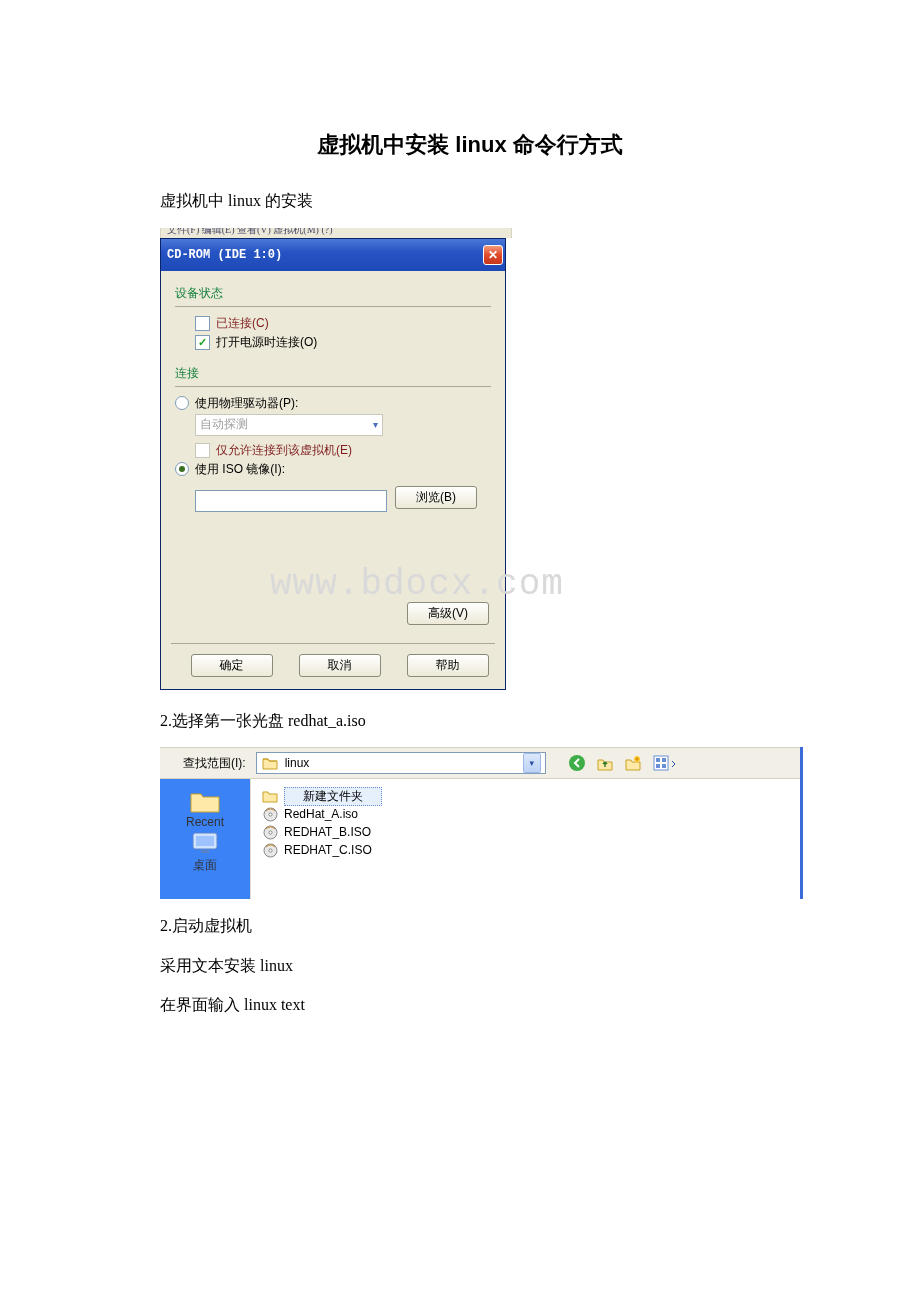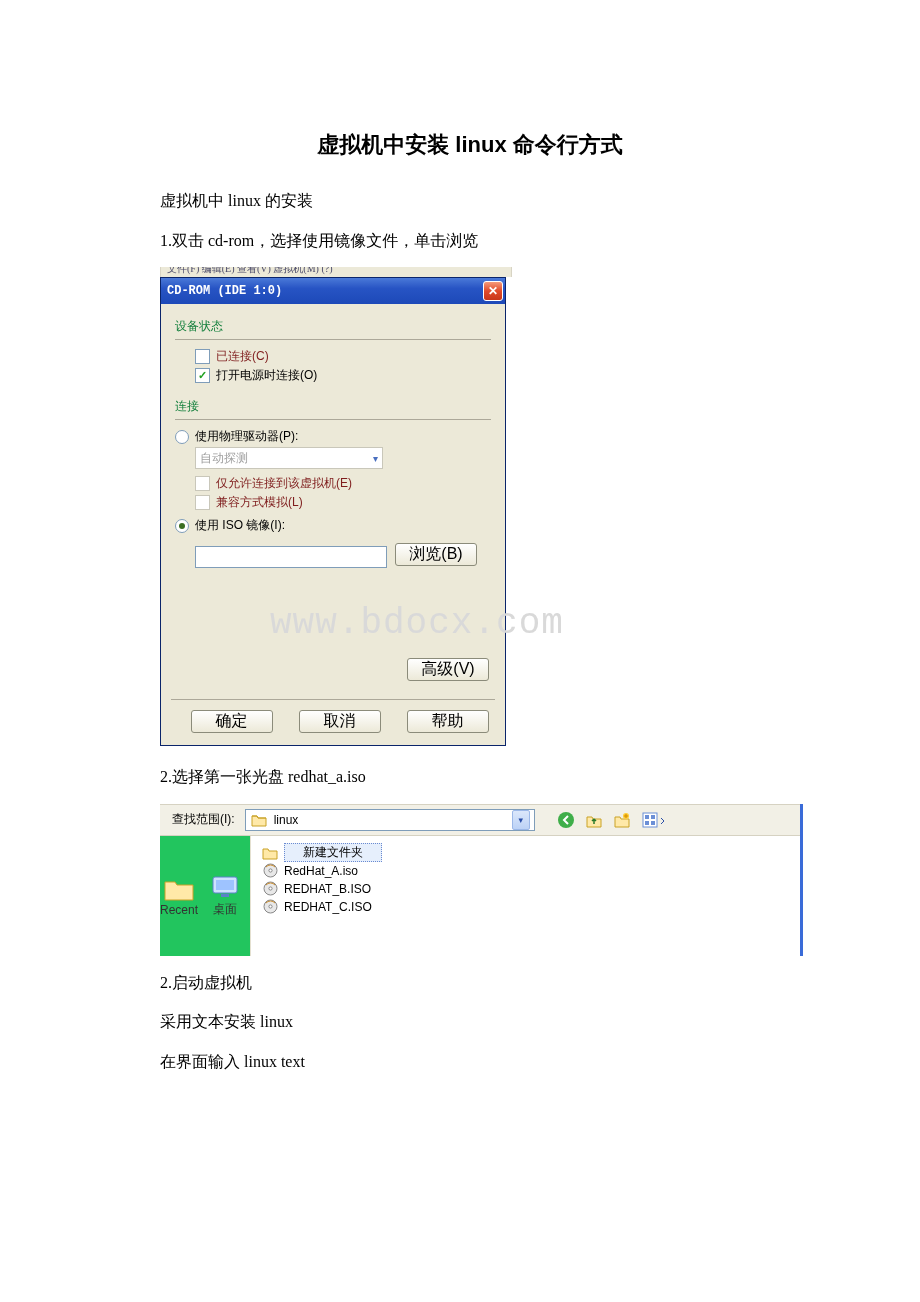--- a/index.html
+++ b/index.html
@@ -43,21 +43,21 @@
     line-height: 4px;
   }
   .dlg1 {
     width: 344px;
     border: 1px solid #0a246a;
     background: #ece9d8;
     font-family: Tahoma, "SimSun", sans-serif;
     font-size: 12px;
   }
   .dlg1-title {
-    height: 26px;
+    height: 32px;
     background: linear-gradient(#4a79d8, #2754c4 40%, #1d49b8);
     color: #fff;
     display: flex;
     align-items: center;
     padding: 0 2px 0 6px;
     font-family: "Courier New", monospace;
     font-weight: bold;
   }
   .dlg1-title .spacer { flex: 1; }
   .closebtn {
@@ -130,21 +130,21 @@
   .winbtn {
     display: inline-flex;
     align-items: center;
     justify-content: center;
     height: 21px;
     min-width: 60px;
     padding: 0 10px;
     background: linear-gradient(#fff, #ece9d8);
     border: 1px solid #8b8b7a;
     border-radius: 3px;
-    font-size: 16px;
+    font-size: 12px;
     font-family: "SimSun", sans-serif;
   }
   .row-browse {
     display: flex;
     align-items: center;
     gap: 8px;
     margin-top: 6px;
   }
   .row-adv {
     display: flex;
@@ -178,21 +178,21 @@
     margin: 6px 0 14px 0;
     border-right: 3px solid #3a6bd8;
   }
   .dlg2-top {
     height: 30px;
     background: #f2f0e6;
     border-top: 1px solid #d6d2c2;
     border-bottom: 1px solid #d6d2c2;
     display: flex;
     align-items: center;
-    padding: 0 12px;
+    padding: 0 23px;
     gap: 10px;
   }
   .lookcombo {
     flex: 0 0 280px;
     height: 20px;
     border: 1px solid #7f9db9;
     background: #fff;
     display: flex;
     align-items: center;
     padding: 0 4px;
@@ -205,48 +205,46 @@
     display: flex; align-items: center; justify-content: center;
     color: #2a4fa8; font-size: 9px;
     margin-left: auto;
     border-radius: 2px;
   }
   .tb-icons { display: flex; gap: 10px; margin-left: 12px; align-items: center; }
   .ico { width: 18px; height: 18px; display: inline-flex; align-items: center; justify-content: center; }
   .dlg2-body { display: flex; min-height: 120px; }
   .places {
     width: 90px;
-    background: #22c55e;
+    background: #3b82f6;
     border-right: 1px solid #e4e0d0;
     padding: 8px 0;
     display: flex;
-    flex-direction: row;
-    align-items: center;
-    gap: 10px;
+    flex-direction: column;
+    align-items: center;
   }
   .place { display: flex; flex-direction: column; align-items: center; font-size: 12px; color: #333; }
   .filelist { flex: 1; padding: 8px 10px; }
   .filerow { display: flex; align-items: center; gap: 5px; height: 18px; }
   .selbox {
     border: 1px dotted #6a8ad0;
     background: #e6effc;
     padding: 0 18px;
   }
 
   
   svg { display: block; }
 </style>
 </head>
 <body>
 
 <div class="page">
   <h1>虚拟机中安装 linux 命令行方式</h1>
 
   <p class="body">虚拟机中 linux 的安装</p>
-  <p class="body">1.双击 cd-rom，选择使用镜像文件，单击浏览</p>
 
   <div class="wm-container">
     <div class="dlg1-wrap">
       <div class="dlg1-menubar">文件(F)    编辑(E)    查看(V)    虚拟机(M)    (?)</div>
       <div class="dlg1">
         <div class="dlg1-title">
           <span>CD-ROM (IDE 1:0)</span>
           <span class="spacer"></span>
           <span class="closebtn">
             <span>✕</span>
@@ -273,24 +271,20 @@
             <span>使用物理驱动器(P):</span>
           </div>
           <div class="combo">
             <span>自动探测</span>
             <span class="arrow">▾</span>
           </div>
           <div class="cb-row indent1">
             <span class="checkbox" style="border-color:#c9c7ba;"></span>
             <span class="disabled">仅允许连接到该虚拟机(E)</span>
           </div>
-          <div class="cb-row indent1" style="margin-bottom:6px;">
-            <span class="checkbox" style="border-color:#c9c7ba;"></span>
-            <span class="disabled">兼容方式模拟(L)</span>
-          </div>
 
           <div class="rb-row">
             <span class="radio">
                 <span class="dot"></span>
               </span>
             <span>使用 ISO 镜像(I):</span>
           </div>
           <div class="row-browse">
             <span class="textinput"></span>
             <span class="winbtn">浏览(B)</span>

